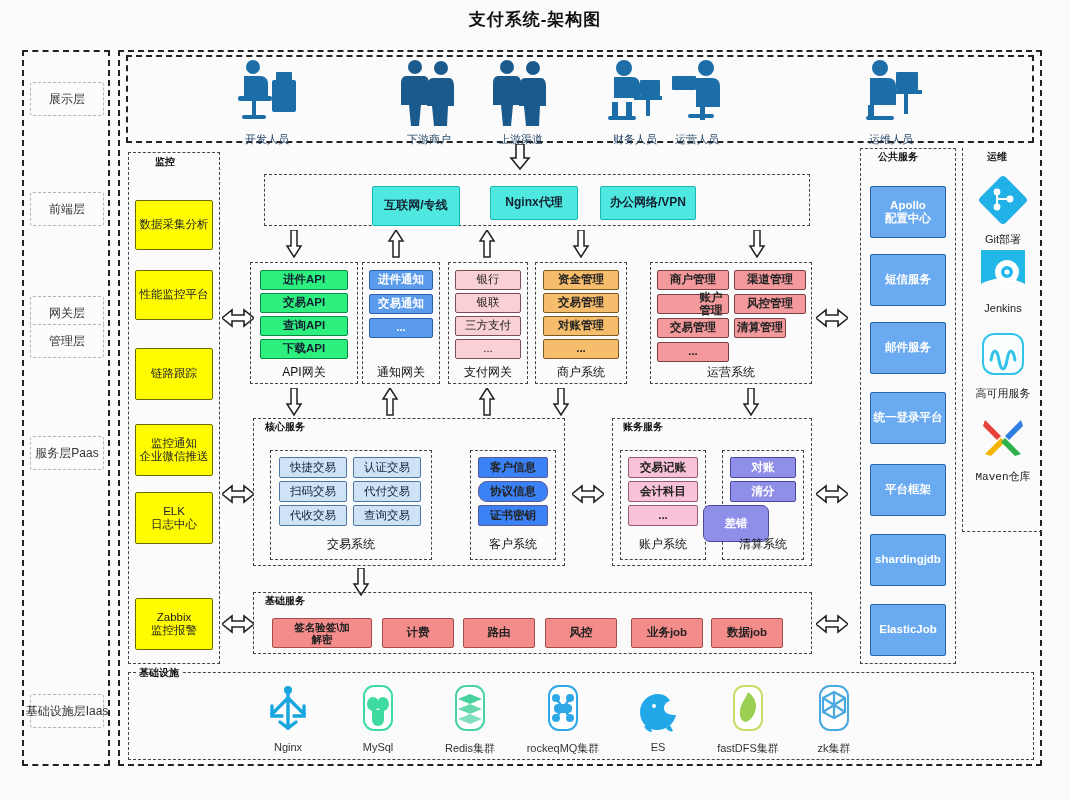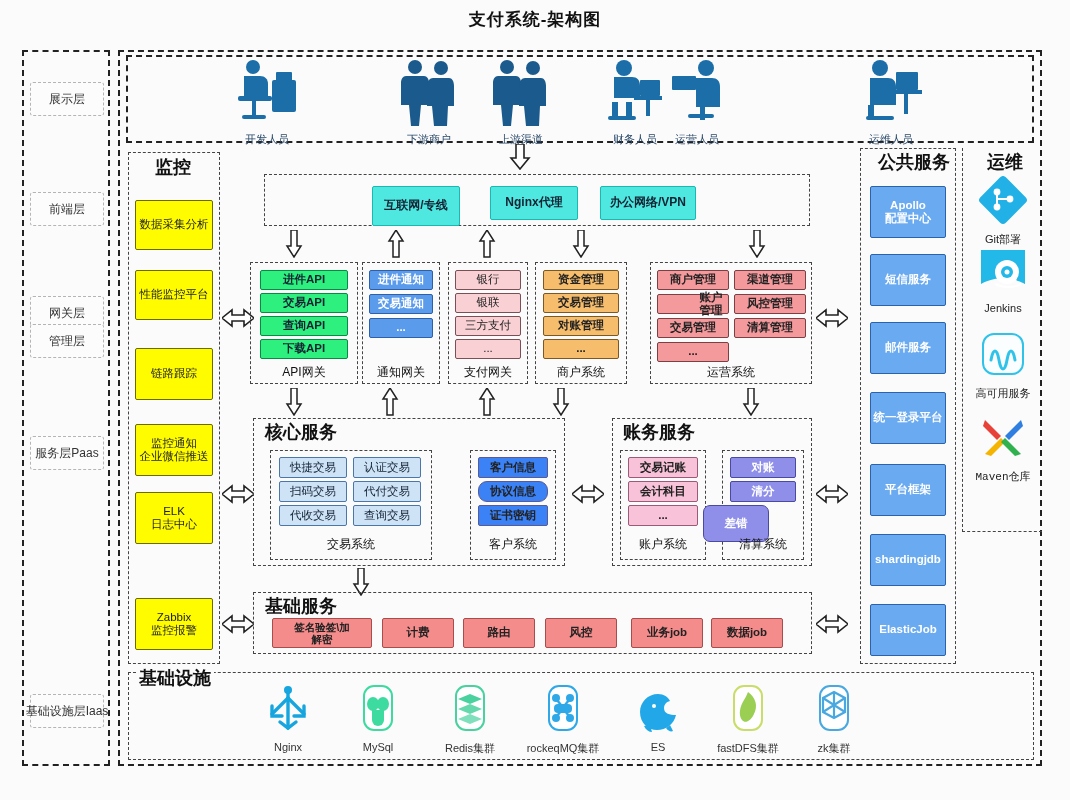--- a/index.html
+++ b/index.html
@@ -45,21 +45,21 @@
   .box.b-orange  { background:#f6bd6c; border:1.5px solid #7a5a22; color:#222; font-weight:bold; }
   .box.b-rose    { background:#f49a9d; border:1.5px solid #7a4044; color:#222; font-weight:bold; }
   .box.b-salmon  { background:#f58c8c; border:1.5px solid #a84c4c; color:#222; font-weight:bold; }
   .box.b-lilac   { background:#3b82f6; border:1.5px solid #5a5a96; color:#222; font-weight:bold; }
   .box.b-lightpink{ background:#f8c3d8; border:1.5px solid #9a5a78; color:#222; font-weight:bold; }
   .box.b-violet  { background:#8f8fea; border:1.5px solid #4a4aa0; color:#fff; font-weight:bold; }
   .box.b-sky     { background:#6aaaf0; border:1.5px solid #2c62ab; color:#fff; font-weight:bold; }
   .box.b-ice     { background:#cfe3f7; border:1.5px solid #4a77a8; color:#123; }
 
   .grp-title {
-    position:absolute; font-size:18px; font-weight:bold; color:#111;
+    position:absolute; font-size:10px; font-weight:bold; color:#111;
     background:#fbfbfb; padding:0 3px; white-space:nowrap;
   }
   .grp-caption {
     position:absolute; font-size:12px; color:#111; text-align:center;
     white-space:nowrap;
   }
 
   
   .arr { position:absolute; }
   .arr svg { display:block; }
@@ -283,21 +283,21 @@
 <div class="box b-orange" style="left:543px; top:339px; width:76px; height:20px;">...</div>
 <div class="grp-caption" style="left:535px; top:364px; width:92px;">商户系统</div>
 
 <div class="dash-thin" style="left:650px; top:262px; width:162px; height:122px;"></div>
 <div class="box b-rose" style="left:657px; top:270px; width:72px; height:20px;">商户管理</div>
 <div class="box b-rose" style="left:657px; top:294px; width:72px; height:20px;padding-left:36px;">账户管理</div>
 <div class="box b-rose" style="left:657px; top:318px; width:72px; height:20px;">交易管理</div>
 <div class="box b-rose" style="left:657px; top:342px; width:72px; height:20px;">...</div>
 <div class="box b-rose" style="left:734px; top:270px; width:72px; height:20px;">渠道管理</div>
 <div class="box b-rose" style="left:734px; top:294px; width:72px; height:20px;">风控管理</div>
-<div class="box b-rose" style="left:734px; top:318px; width:72px; height:20px;">清算管理</div>
+<div class="box b-rose" style="left:734px; top:318px; width:52px; height:20px;">清算管理</div>
 <div class="grp-caption" style="left:650px; top:364px; width:162px;">运营系统</div>
 
 <div class="arr" style="left:816px; top:308px;">
   <svg width="32" height="20" viewBox="0 0 32 20">
       <path d="M0 10l10-8v5h12V2l10 8-10 8v-5H10v5z" fill="#fff" stroke="#222" stroke-width="1.6"></path>
     </svg>
 </div>
 
 <div class="arr" style="left:285px; top:388px;">
   <svg width="18" height="28" viewBox="0 0 18 28">

